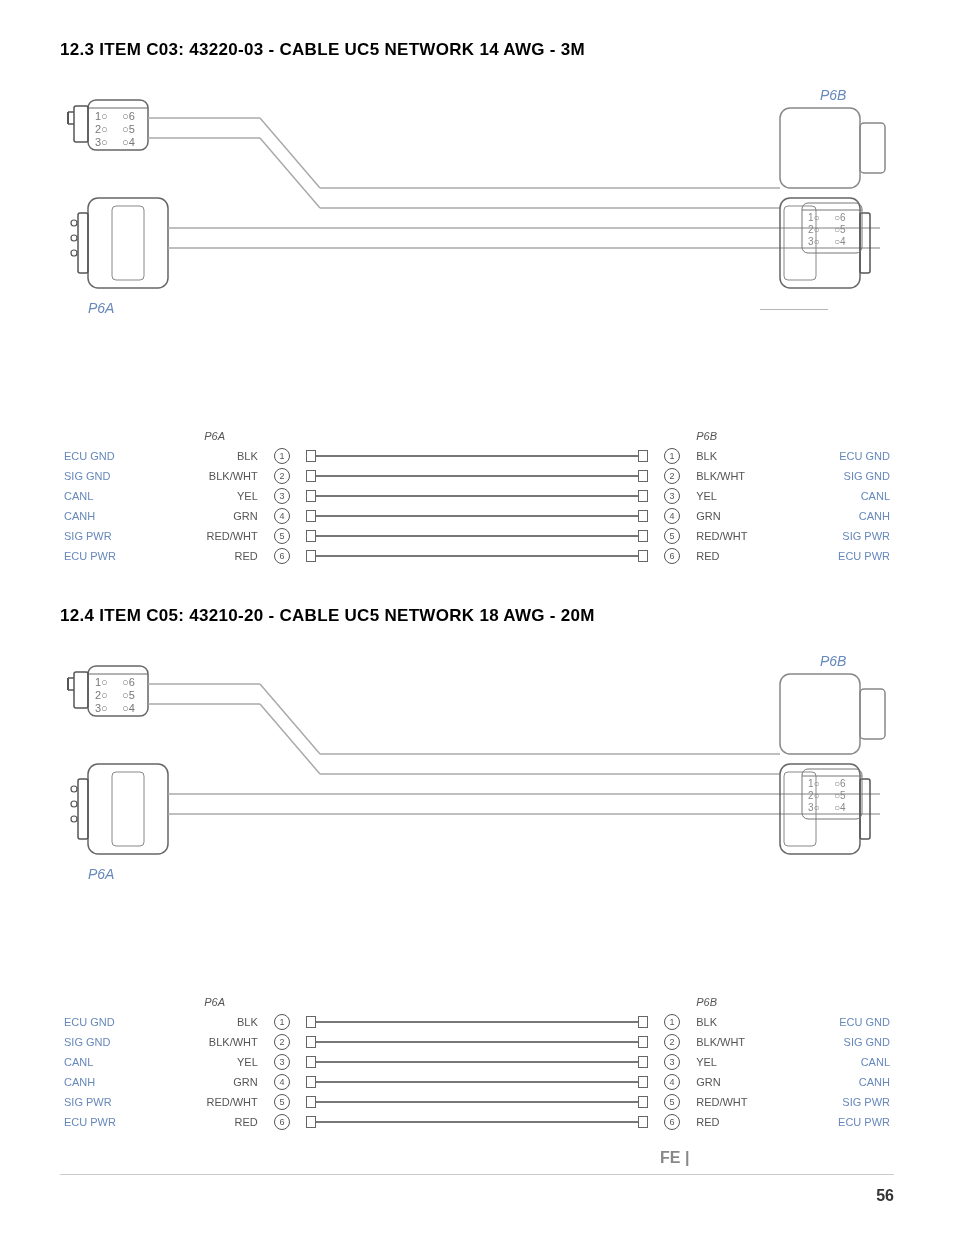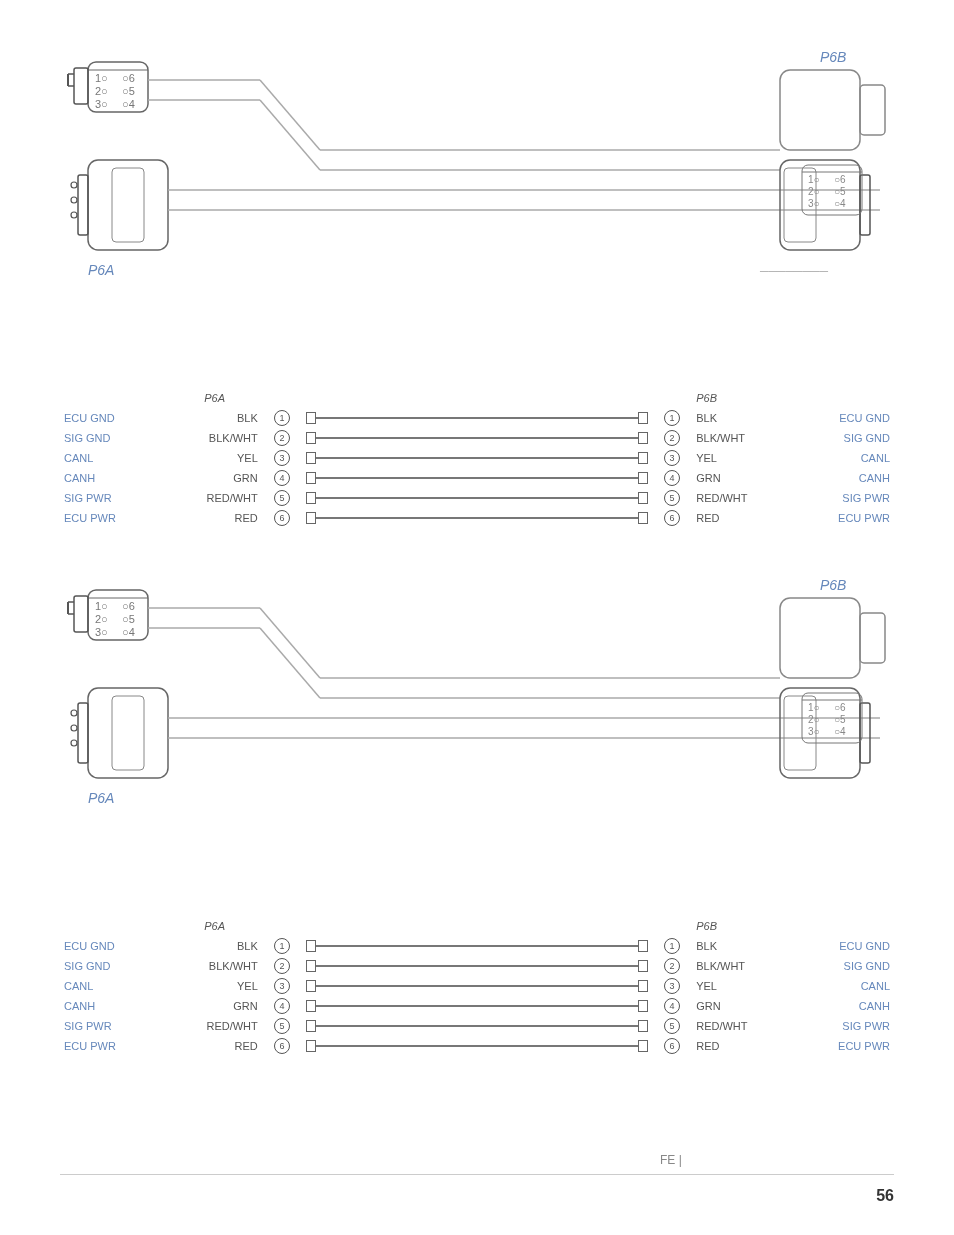--- a/index.html
+++ b/index.html
@@ -89,30 +89,32 @@
       left: 60px;
       right: 60px;
       border-top: 1px solid #ccc;
     }
 
     
     .footer-note {
       position: absolute;
       bottom: 68px;
       left: 660px;
-      font-size: 12px;
+      font-size: 16px;
       color: #888;
+      font-weight: bold;
     }
   </style>
 </head>
 <body>
 
 <div class="page">
 
   <div class="diagram-section">
+    <div class="section-heading">12.3  ITEM C03: 43220-03 - CABLE UC5 NETWORK 14 AWG - 3M</div>
 
     <div class="diagram-area">
       <svg class="diagram-svg" viewBox="0 0 834 320" xmlns="http://www.w3.org/2000/svg">
 
         <g>
 
           <rect x="28" y="12" width="60" height="50" rx="8" fill="none" stroke="#666" stroke-width="1.5"></rect>
           <line x1="28" y1="20" x2="88" y2="20" stroke="#666" stroke-width="1"></line>
           <text x="35" y="32" font-size="11" fill="#777">1○</text>
           <text x="62" y="32" font-size="11" fill="#777">○6</text>
@@ -302,20 +304,21 @@
           <span style="display:inline-block;width:16px;height:16px;border-radius:50%;border:1.5px solid #555;text-align:center;line-height:14px;font-size:9px;color:#555;vertical-align:middle;">6</span>
         </td>
         <td class="col-right-color" style="font-size:11px;color:#555;">RED</td>
         <td class="col-right-signal" style="text-align:right;color:#6688bb;font-size:11px;">ECU PWR</td>
       </tr>
         </tbody>
     </table>
   </div>
 
   <div class="diagram-section">
+    <div class="section-heading">12.4  ITEM C05: 43210-20 - CABLE UC5 NETWORK 18 AWG - 20M</div>
 
     <div class="diagram-area">
       <svg class="diagram-svg" viewBox="0 0 834 320" xmlns="http://www.w3.org/2000/svg">
 
         <g>
           <rect x="28" y="12" width="60" height="50" rx="8" fill="none" stroke="#666" stroke-width="1.5"></rect>
           <line x1="28" y1="20" x2="88" y2="20" stroke="#666" stroke-width="1"></line>
           <text x="35" y="32" font-size="11" fill="#777">1○</text>
           <text x="62" y="32" font-size="11" fill="#777">○6</text>
           <text x="35" y="45" font-size="11" fill="#777">2○</text>

